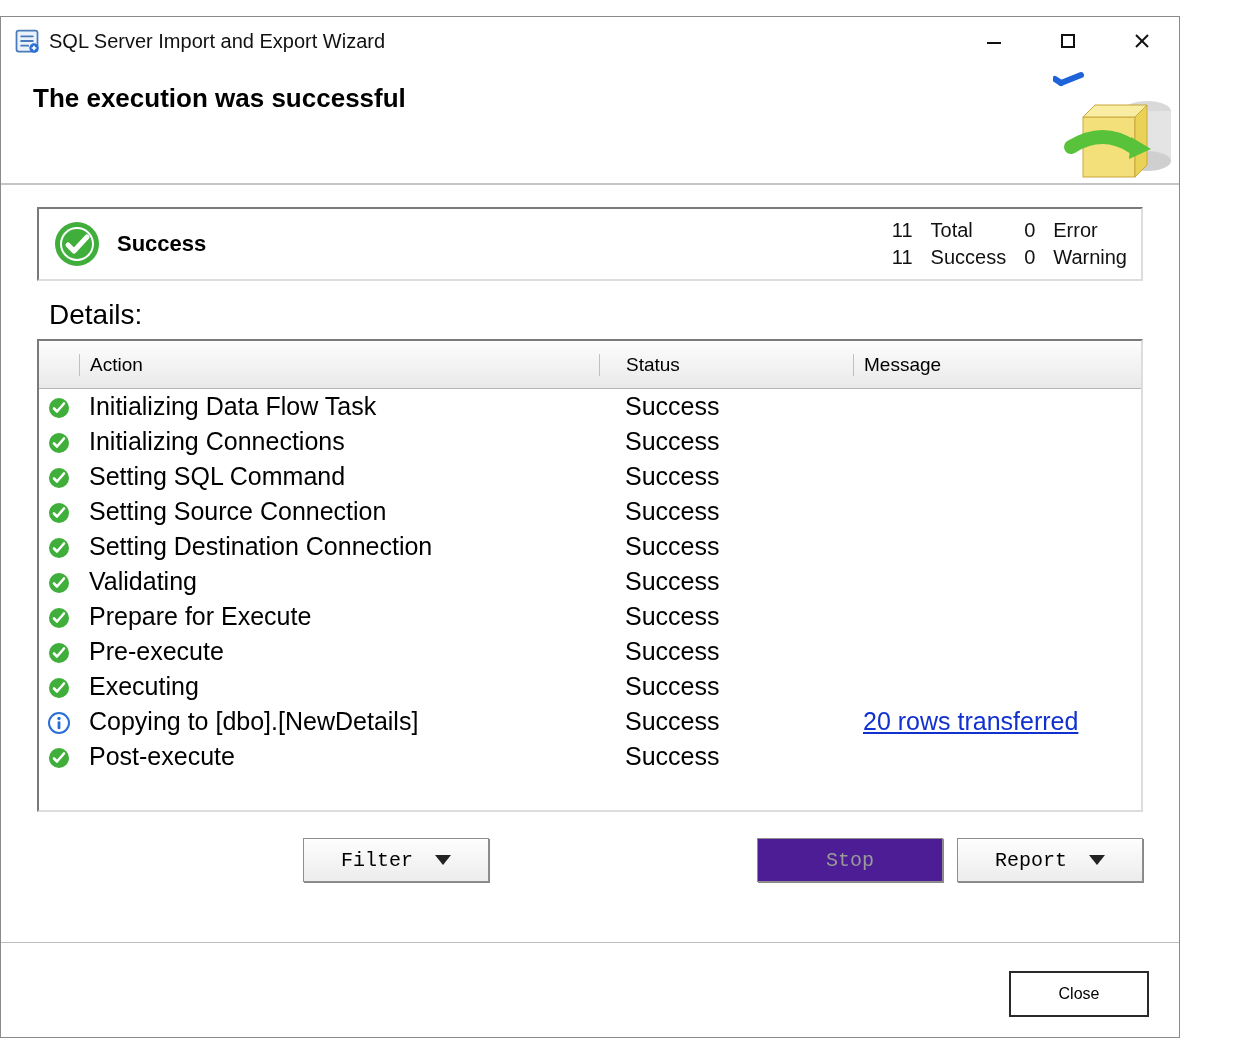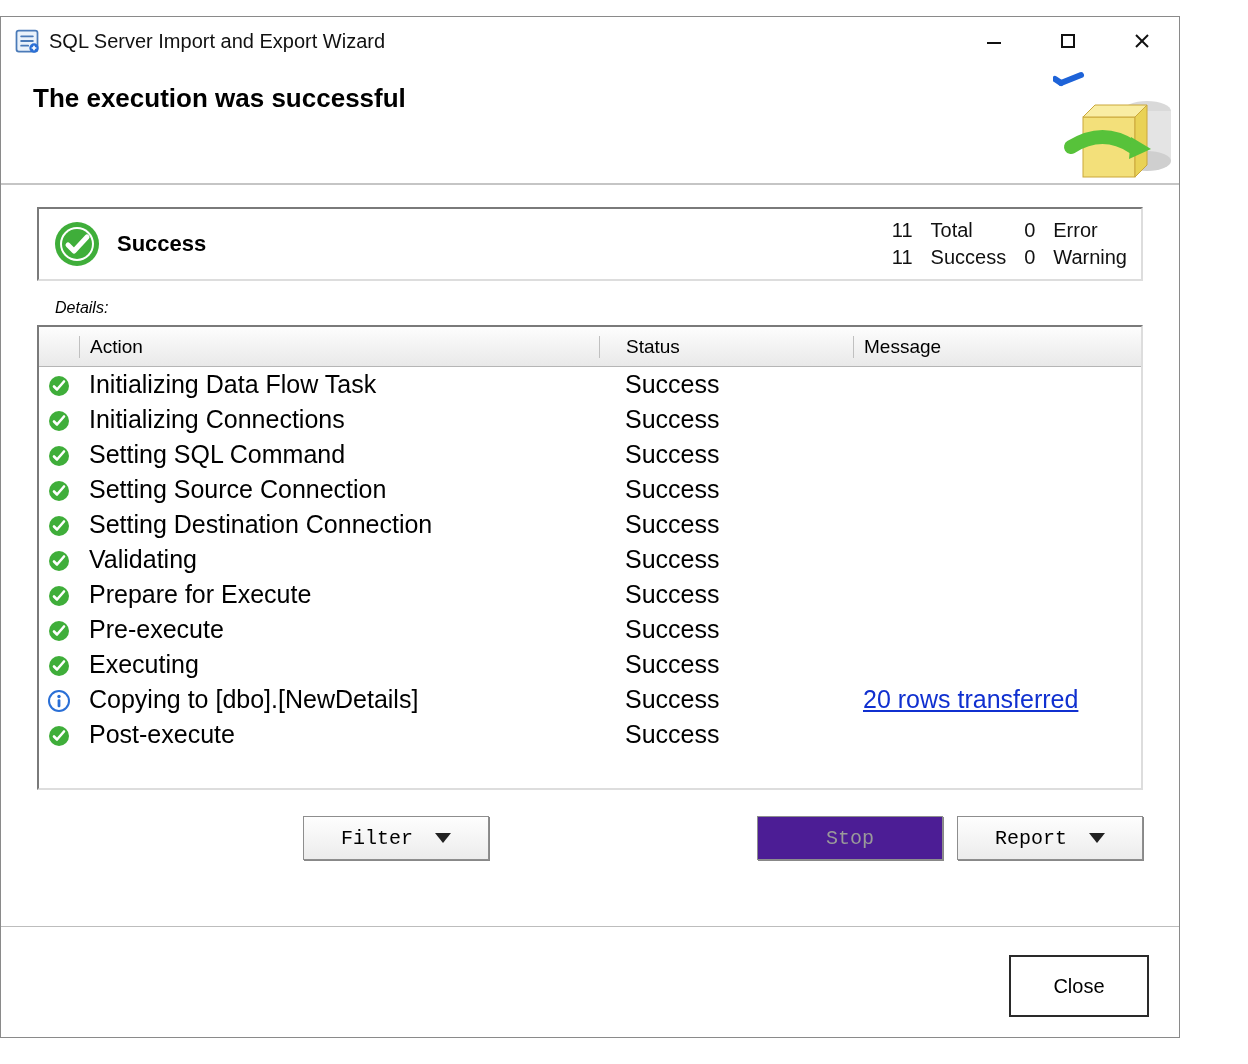--- a/index.html
+++ b/index.html
@@ -105,38 +105,37 @@
       display: grid;
       grid-template-columns: auto auto auto auto;
       column-gap: 18px;
       row-gap: 4px;
       font-size: 20px;
       color: #111;
       text-align: right;
     }
     .summary-counts .lbl { text-align: left; }
     .details-label {
-      font-size: 16px;
-      margin: 18px 0 8px 18px;
-      font-style: italic;
+      font-size: 28px;
+      margin: 18px 0 8px 12px;
     }
     
     .details-table-wrap {
       border-top: 2px solid #7a7a7a;
       border-left: 2px solid #7a7a7a;
       border-right: 2px solid #ddd;
       border-bottom: 2px solid #ddd;
       background: #fff;
     }
     .details-header {
       display: flex;
       background: linear-gradient(#fdfdfd,#e9e9e9);
       border-bottom: 1px solid #b5b5b5;
       font-size: 19px;
-      height: 40px;
+      height: 48px;
       align-items: center;
     }
     .col-icon { width: 40px; flex: 0 0 40px; }
     .col-action { flex: 0 0 520px; padding-left: 10px; border-left: 1px solid #c0c0c0; }
     .col-status { flex: 0 0 254px; padding-left: 26px; border-left: 1px solid #c0c0c0; }
     .col-message { flex: 1; padding-left: 10px; border-left: 1px solid #c0c0c0; }
     .details-body { }
     .detail-row {
       display: flex;
       align-items: center;
@@ -192,25 +191,25 @@
     
     .footer-divider {
       border-top: 1px solid #bdbdbd;
     }
     .footer {
       display: flex;
       justify-content: flex-end;
       padding: 28px 30px 20px 0;
     }
     .btn-plain {
-      height: 62px;
+      height: 46px;
       width: 140px;
       background: #fff;
       border: 2px solid #2a2a2a;
-      font-size: 20px;
+      font-size: 16px;
       cursor: pointer;
     }
   </style>
 </head>
 <body>
 
 <div class="window">
 
   <div class="titlebar">
     <span class="app-icon">

